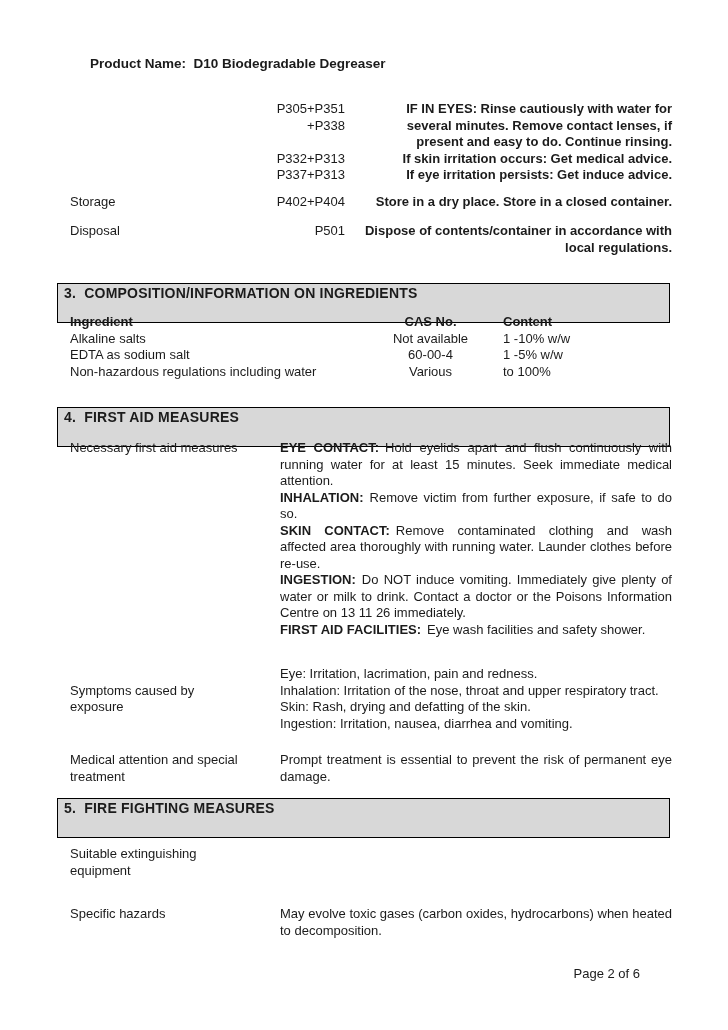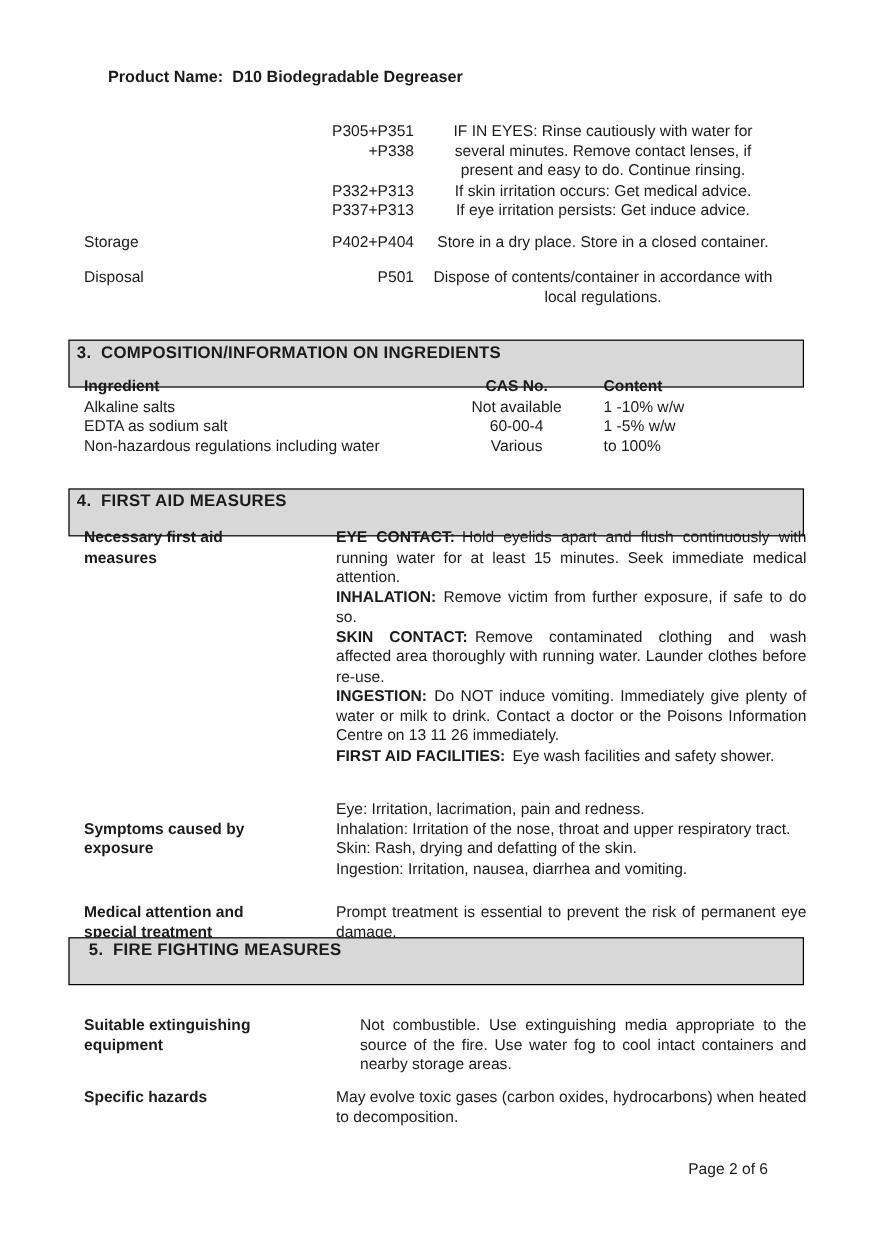--- a/index.html
+++ b/index.html
@@ -12,47 +12,47 @@
 
   .product-name {
     position:absolute; top:56px; left:70px;
     font-weight:bold; font-size:13.5px; white-space:pre;margin-left:20px;
   }
 
   
   .pblock { position:absolute; left:70px; width:602px; top:101px; }
   .prow { display:flex; position:relative; }
   .pcode { flex:0 0 275px; text-align:right; white-space:pre-line; }
-  .pstmt { width:315px; white-space:pre-line; text-align:center; }
+  .pstmt { margin-left:12px; width:315px; white-space:pre-line; text-align:right;font-weight:bold; }
   .plabel { position:absolute; left:0; top:0; }
   .storage-row { position:absolute; left:70px; width:602px; top:194px; }
   .disposal-row { position:absolute; left:70px; width:602px; top:223px; }
 
   
   .bar {
     position:absolute; left:57px; width:613px; height:40px;
     background:#d8d8d8; border:1.5px solid #000; box-sizing:border-box;
   }
   .bar-title {
     display:block; font-weight:bold; font-size:14px; line-height:19px;
     padding-left:6px; white-space:pre; letter-spacing:0.2px;
   }
-  .bar3 { top:283px; } .bar4 { top:407px; } .bar5 { top:781px;padding-left:10px; }
+  .bar3 { top:283px; } .bar4 { top:407px; } .bar5 { top:798px; }
 
   
   .ctable { position:absolute; left:70px; width:602px; top:314px; }
   .trow { display:flex; }
   .tc1 { flex:0 0 288px; } .tc2 { flex:0 0 145px;text-align:center; } .tc3 { flex:1; }
   .thead { font-weight:bold; }
 
   
   .row { position:absolute; left:70px; width:602px; display:flex; }
   .row-firstaid { top:440px; } .row-symptoms { top:666px;align-items:center; } .row-medical { top:752px; }
   .row-equipment { top:846px;gap:20px; } .row-hazards { top:906px; }
-  .label { flex:0 0 210px; padding-right:40px; box-sizing:border-box; font-weight:bold; }
+  .label { flex:0 0 210px; padding-right:40px; box-sizing:border-box; font-weight:normal; }
   .bodycol { flex:1; }
   .bodycol p { margin:0; text-align:justify; }
   .lead { font-weight:bold; margin-right:6px; }
   .facilities { margin-top:10px; }
 
   .footer { position:absolute; top:966px; right:88px; }
 </style>
 </head>
 <body>
 
@@ -149,23 +149,20 @@
       <p>Prompt treatment is essential to prevent the risk of permanent eye damage.</p>
     </div>
   </div>
 
   <div class="bar bar5">
     <span class="bar-title">5.  FIRE FIGHTING MEASURES</span>
   </div>
 
   <div class="row row-equipment">
     <div class="label">Suitable extinguishing equipment</div>
-    <div class="bodycol">
-      <p>Not combustible.  Use extinguishing media appropriate to the source of the fire.  Use water fog to cool intact containers and nearby storage areas.</p>
-    </div>
   </div>
 
   <div class="row row-hazards">
     <div class="label">Specific hazards</div>
     <div class="bodycol">
       <p>May evolve toxic gases (carbon oxides, hydrocarbons) when heated to decomposition.</p>
     </div>
   </div>
 
   <div class="footer">Page 2 of 6</div>

